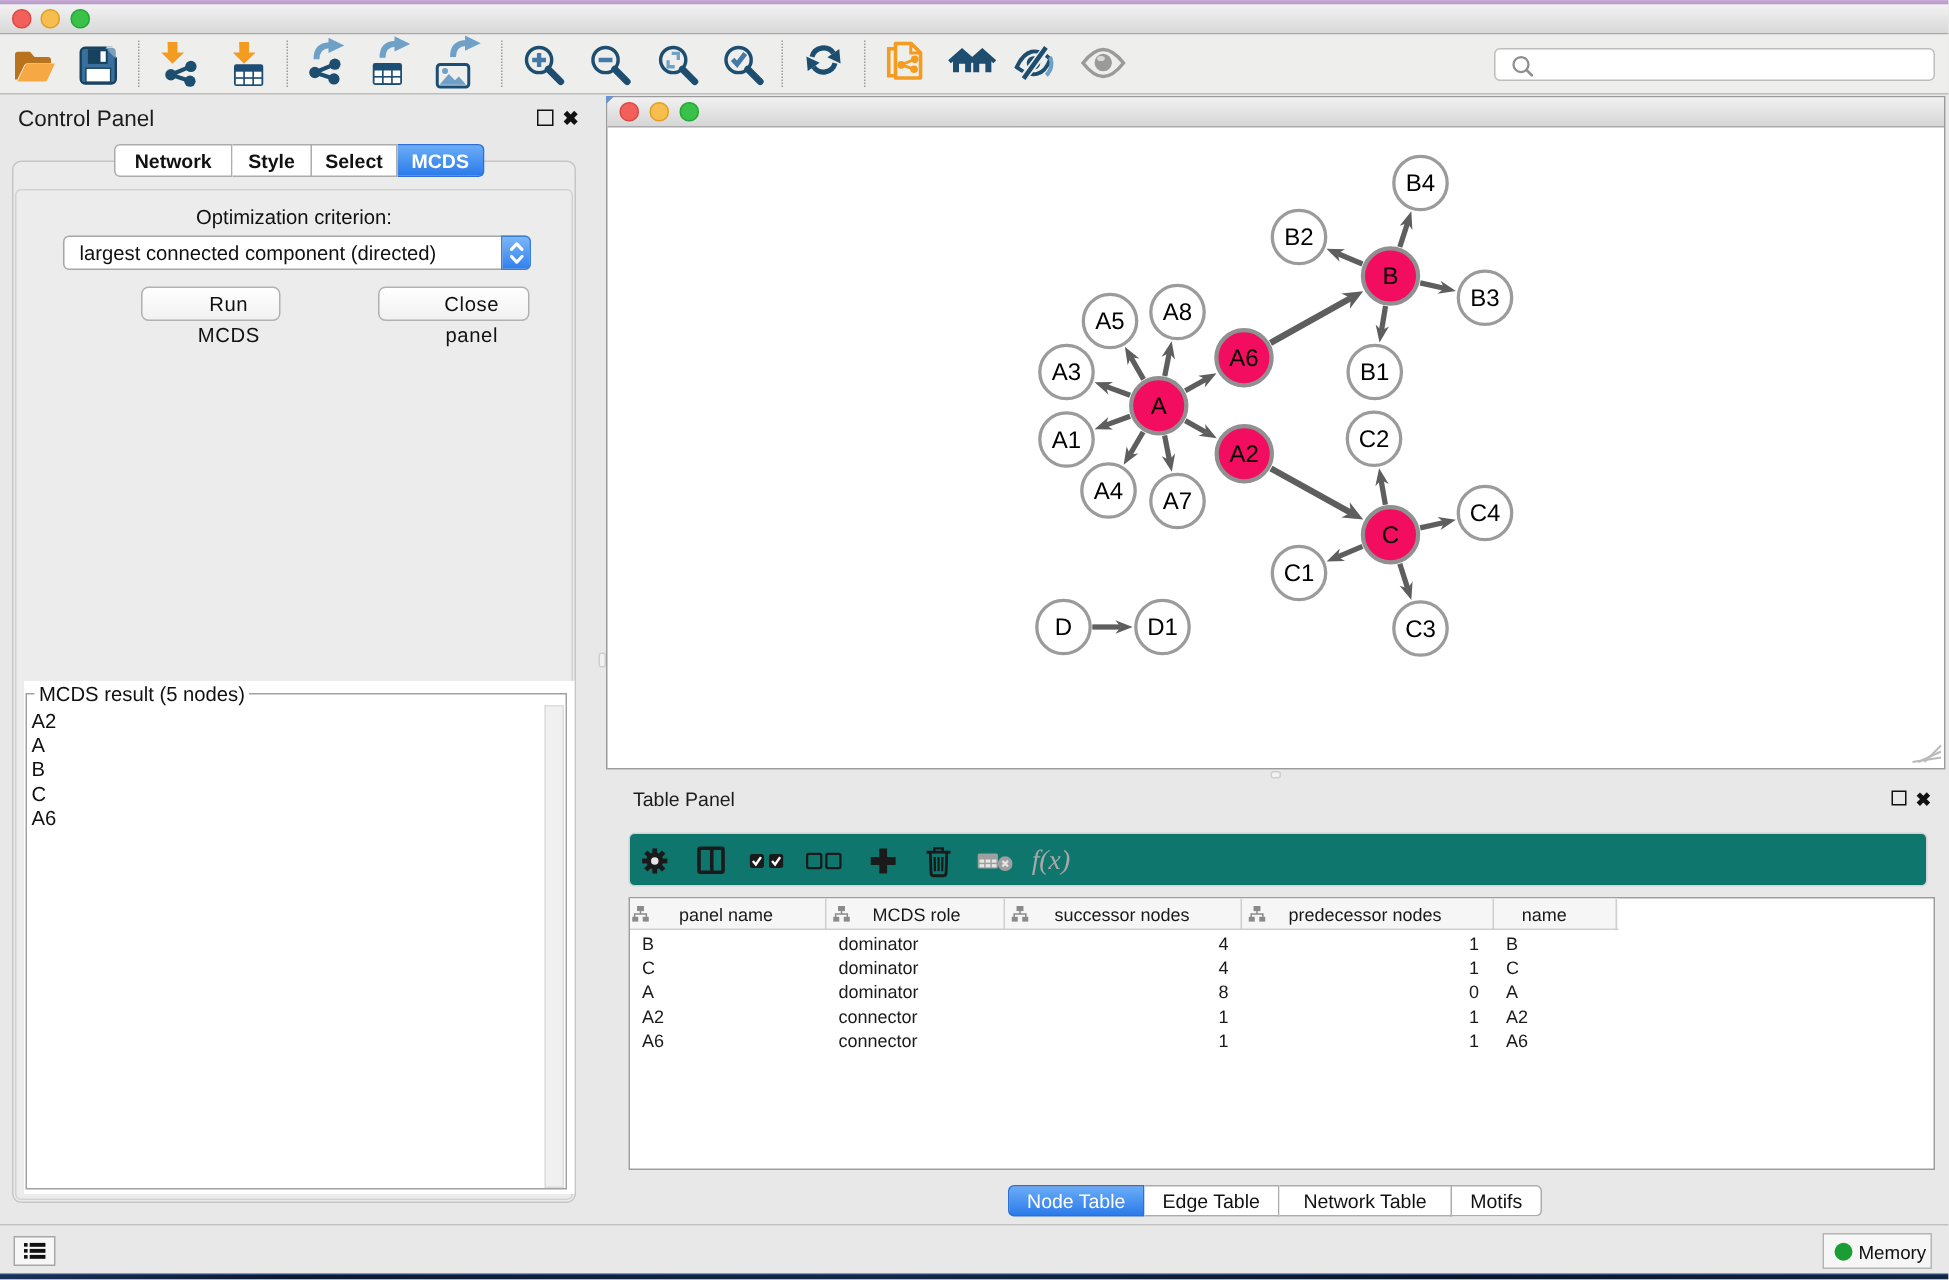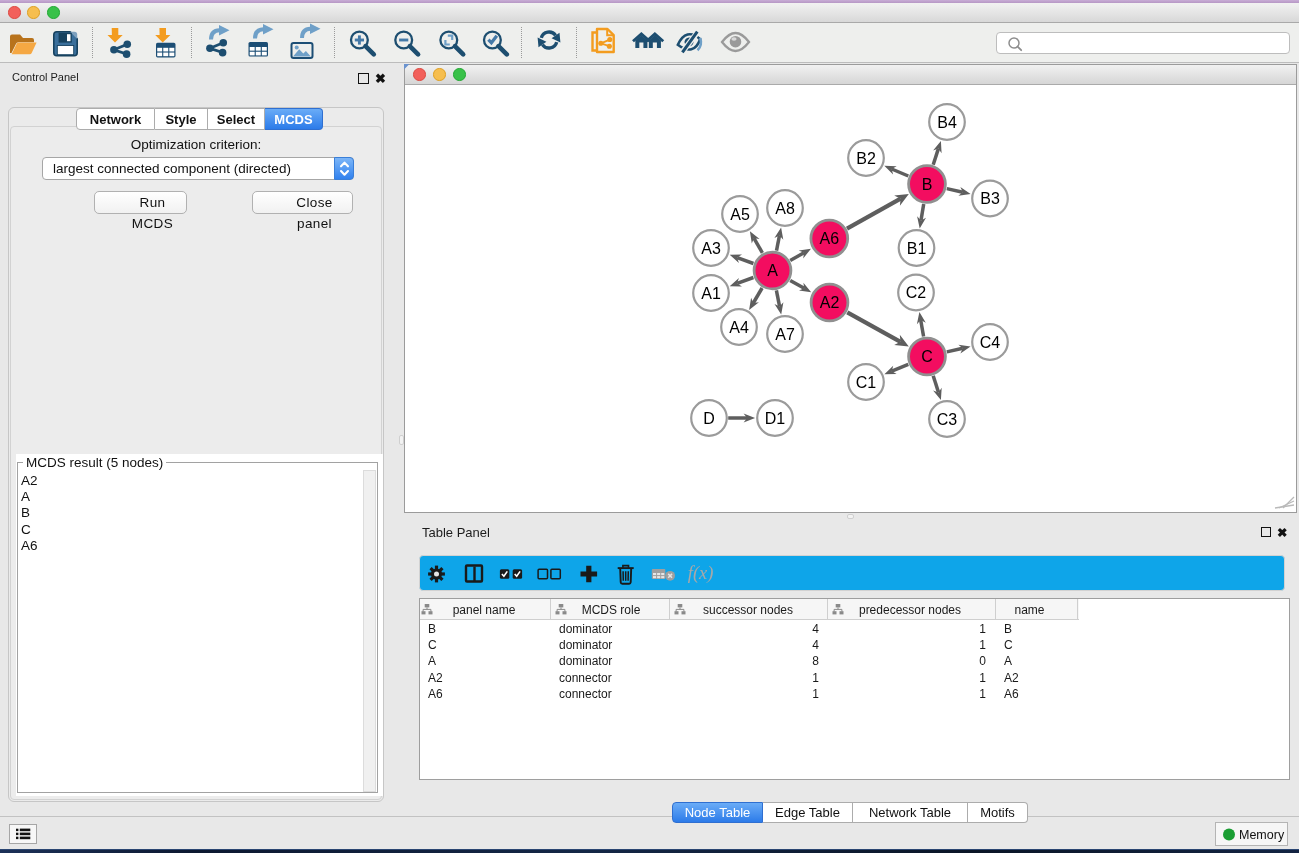--- a/index.html
+++ b/index.html
@@ -9,25 +9,25 @@
 #purpletop { left:0; top:0; width:1299px; height:2.5px; background:linear-gradient(#c9add6,#b697c5); }
 #titlebar { left:0; top:3px; width:1299px; height:20px;
   background:linear-gradient(#f2f2f2,#d8d8d8); border-bottom:1px solid #a9a9a9; }
 .tl { position:absolute; border-radius:50%; width:12.5px; height:12.5px; top:3.2px; }
 #titletext { left:0; top:4px; width:1299px; text-align:center; font-size:13.5px; color:#404040; letter-spacing:0.3px; }
 #toolbar { left:0; top:23px; width:1299px; height:40px; background:#eeefed; border-bottom:1px solid #bcbcbc; }
 .sep { position:absolute; top:4px; height:31px; width:0; border-left:1px dotted #9a9a9a; }
 #searchbox { left:996px; top:9px; width:294px; height:22px; background:#fff;
   border:1px solid #bdbdbd; border-radius:4px; }
 
-#cp-title { left:12px; top:71px; font-size:11px; color:#1c1c1c; }
+#cp-title { left:12px; top:71px; font-size:15px; color:#1c1c1c; }
 #cp-float { left:358px; top:73px; width:11px; height:11px; border:1.5px solid #111; }
 .tabrow { position:absolute; display:flex; }
 .tab { height:22px; background:#fff; border:1px solid #acacac; border-left:none;
-  font-size:13px; font-weight:bold; color:#111; text-align:center; line-height:21px;margin-top:12px; }
+  font-size:13px; font-weight:bold; color:#111; text-align:center; line-height:21px; }
 .tab.first { border-left:1px solid #acacac; border-radius:4px 0 0 4px; }
 .tab.last { border-radius:0 4px 4px 0; }
 .tab.sel { background:linear-gradient(#6aacf7,#2c7be9); color:#fff; border-color:#2f6fd0; }
 #cp-panel { left:8px; top:107px; width:376px; height:695px; background:#ebebeb;
   border:1px solid #c6c6c6; border-radius:6px; }
 #cp-inner { left:10px; top:126px; width:372px; height:674px; background:#ececec;
   border:1px solid #d2d2d2; border-radius:4px; }
 #optlabel { left:0; top:137px; width:392px; text-align:center; font-size:13.5px; color:#111; }
 #dropdown { left:42px; top:157px; width:312px; height:23px; background:#fff;
   border:1px solid #a6a6a6; border-radius:4px; font-size:13.5px; color:#111; line-height:21px; padding-left:10px; }
@@ -48,21 +48,21 @@
 #membtn { left:1215px; top:822px; width:73px; height:24px; background:#f6f6f6; border:1px solid #b4b4b4; }
 #bottomstrip { left:0; top:849px; width:1299px; height:4px; border-top:1px solid #2b4672; background:linear-gradient(90deg,#1c3158,#0c1830 15%,#142746 45%,#0a1526 75%,#132442); }
 
 #netwin { left:404px; top:64px; width:893px; height:449px; background:#fff;
   border:1px solid #9b9b9b; }
 #nettitle { left:0; top:0; width:891px; height:20px;
   background:linear-gradient(#f1f1f1,#d6d6d6); border-bottom:1px solid #aaa; }
 
 #tp-title { left:422px; top:525px; font-size:13px; color:#1c1c1c; }
 #tp-float { left:1261px; top:527px; width:10px; height:10px; border:1.5px solid #111; }
-#tp-toolbar { left:419px; top:555px; width:866px; height:36px; background:#0ea5e9;
+#tp-toolbar { left:419px; top:555px; width:866px; height:36px; background:#0f766e;
   border:1px solid #d2d2d2; border-radius:4px; }
 #tablebox { left:419px; top:598px; width:871px; height:182px; background:#fff; border:1px solid #9e9e9e; }
 #thead { left:0; top:0; width:659px; height:21px; background:#f6f6f6; border-bottom:1px solid #cfcfcf; }
 .hsep { position:absolute; top:0; height:21px; width:0; border-left:1px solid #cfcfcf; }
 .hlabel { position:absolute; top:4px; font-size:12px; color:#1a1a1a; }
 .cell { position:absolute; font-size:12px; color:#1a1a1a; }
 .btab { height:21px; line-height:20px; font-weight:normal; }
 </style>
 </head>
 <body>

